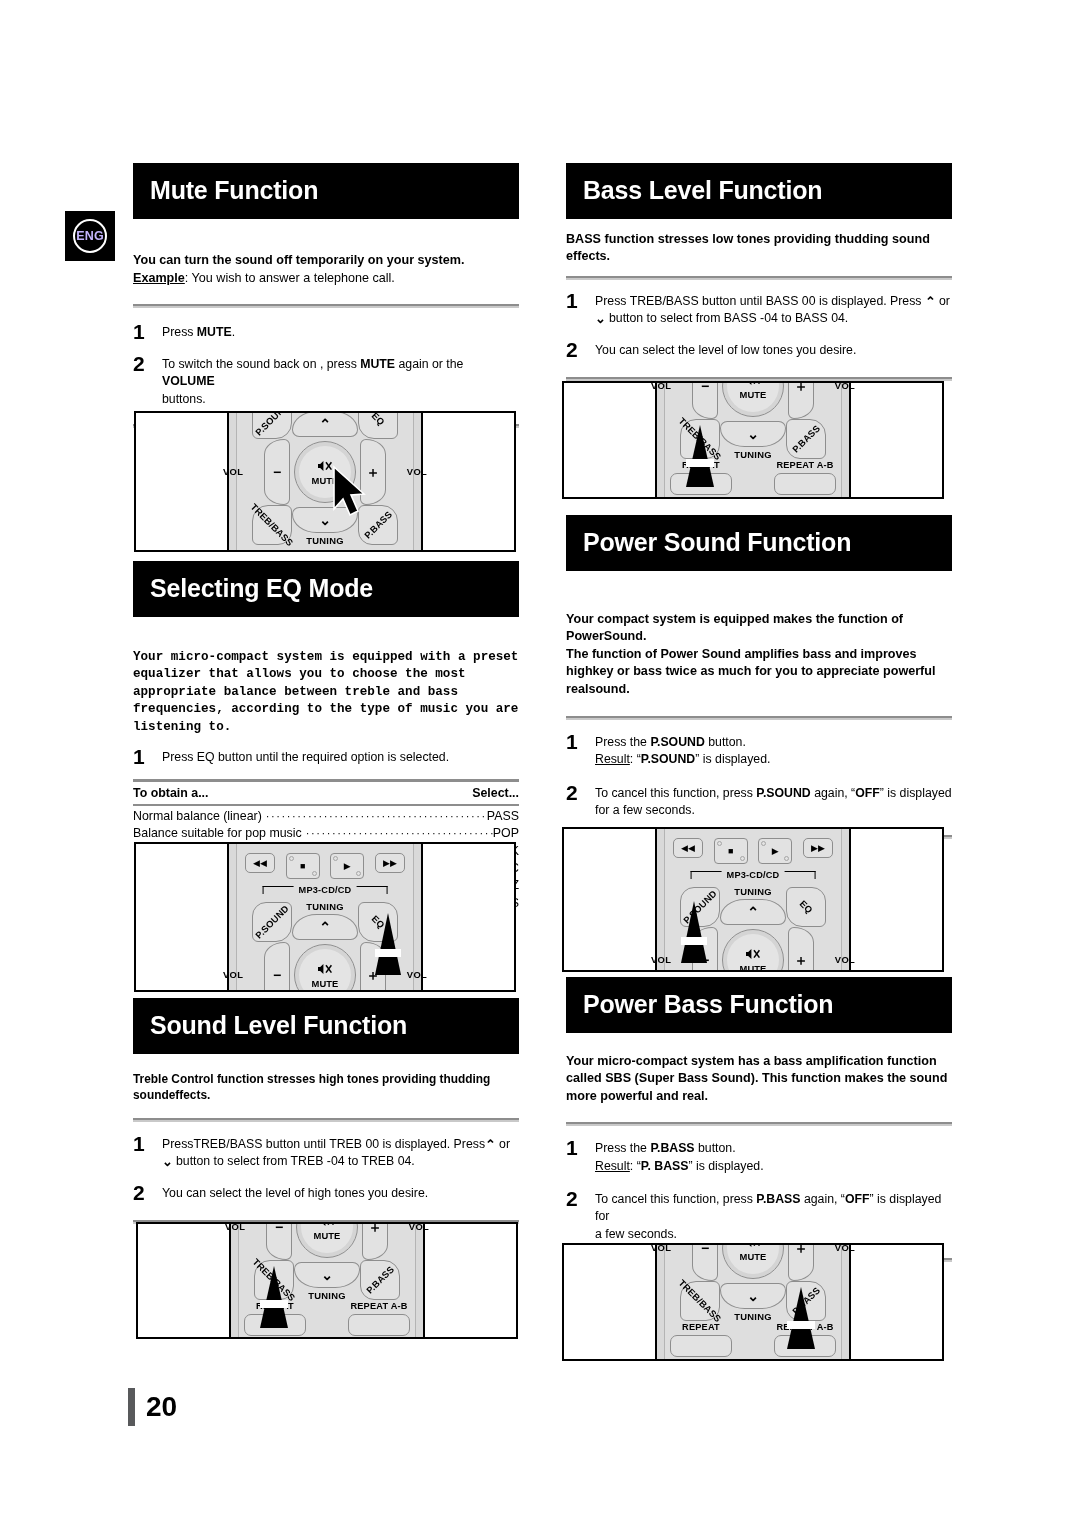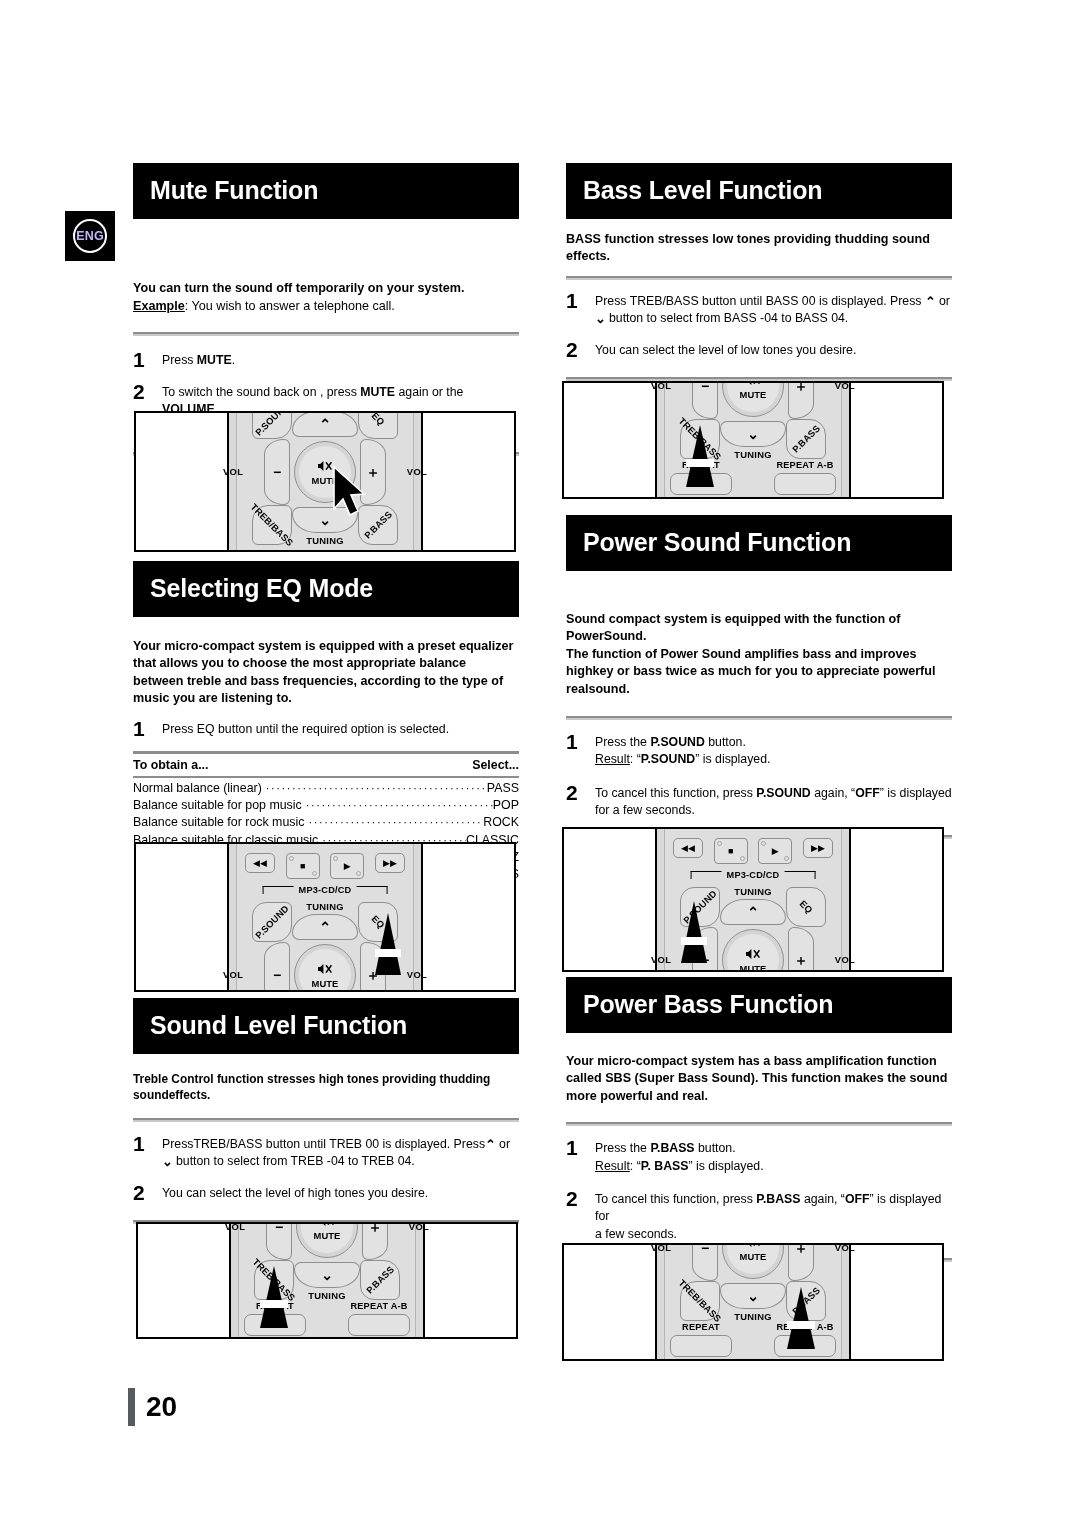--- a/index.html
+++ b/index.html
@@ -393,21 +393,21 @@
 <body>
 
 <div class="eng-badge">
   <div class="ring">
     <span>ENG</span>
   </div>
 </div>
 
 <div class="col col-left" style="top:163px;">
   <div class="sec-head wide">Mute Function</div>
-  <div class="intro" style="margin-top:61px;">
+  <div class="intro" style="margin-top:33px;">
     <div>You can turn the sound off temporarily on your system.</div>
     <div style="margin-top:1px;">
       <u>Example</u><span class="reg">: </span><span class="reg">You wish to answer a telephone call.</span>
     </div>
   </div>
   <div class="rule" style="margin-top:16px;"></div>
   <div class="steps" style="margin-top:13px;">
     <div class="step">
       <div class="n">1</div>
       <div class="tx">Press <b>MUTE</b>.</div>
@@ -466,21 +466,21 @@
     <div class="cursor" style="left:103px;top:112px;">
       <svg width="36" height="54" viewBox="0 0 36 54">
         <path d="M2 2 L2 44 L11 34 L18 50 L26 46 L19 30 L32 29 Z" fill="#000" stroke="#fff" stroke-width="1.6"></path>
       </svg>
     </div>
   </div>
 </div>
 
 <div class="col col-left" style="top:561px;">
   <div class="sec-head wide">Selecting  EQ Mode</div>
-  <div class="intro" style="margin-top:21px;">Your micro-compact system is equipped with a preset equalizer that allows you to choose the most appropriate balance between treble and bass frequencies, according to the type of music you are listening to.</div>
+  <div class="intro" style="margin-top:32px;font-family:Liberation Mono, monospace;">Your micro-compact system is equipped with a preset equalizer that allows you to choose the most appropriate balance between treble and bass frequencies, according to the type of music you are listening to.</div>
   <div class="steps" style="margin-top:10px;">
     <div class="step">
       <div class="n">1</div>
       <div class="tx">Press EQ button until the required option is selected.</div>
     </div>
   </div>
 
   <div class="eq-table" style="margin-top:11px;">
     <div class="thead">
       <span>To obtain a...</span>
@@ -727,21 +727,21 @@
         <polygon points="14,0 28,62 0,62" fill="#000"></polygon>
         <rect x="0" y="34" width="28" height="8" fill="#fff"></rect>
       </svg>
     </div>
   </div>
 </div>
 
 <div class="col col-right" style="top:515px;">
   <div class="sec-head wide">Power Sound Function</div>
   <div class="intro" style="margin-top:40px;">
-    <div>Sound compact system is equipped with the function of PowerSound.</div>
+    <div>Your compact system is equipped makes the function of PowerSound.</div>
     <div>The function of Power Sound amplifies bass and improves highkey or bass twice as much for you to appreciate powerful realsound.</div>
   </div>
   <div class="rule" style="margin-top:18px;"></div>
   <div class="steps" style="margin-top:11px;">
     <div class="step">
       <div class="n">1</div>
       <div class="tx">
         Press the <b>P.SOUND</b> button.<br>
         <u>Result</u>: “<b>P.SOUND</b>” is displayed.
       </div>

